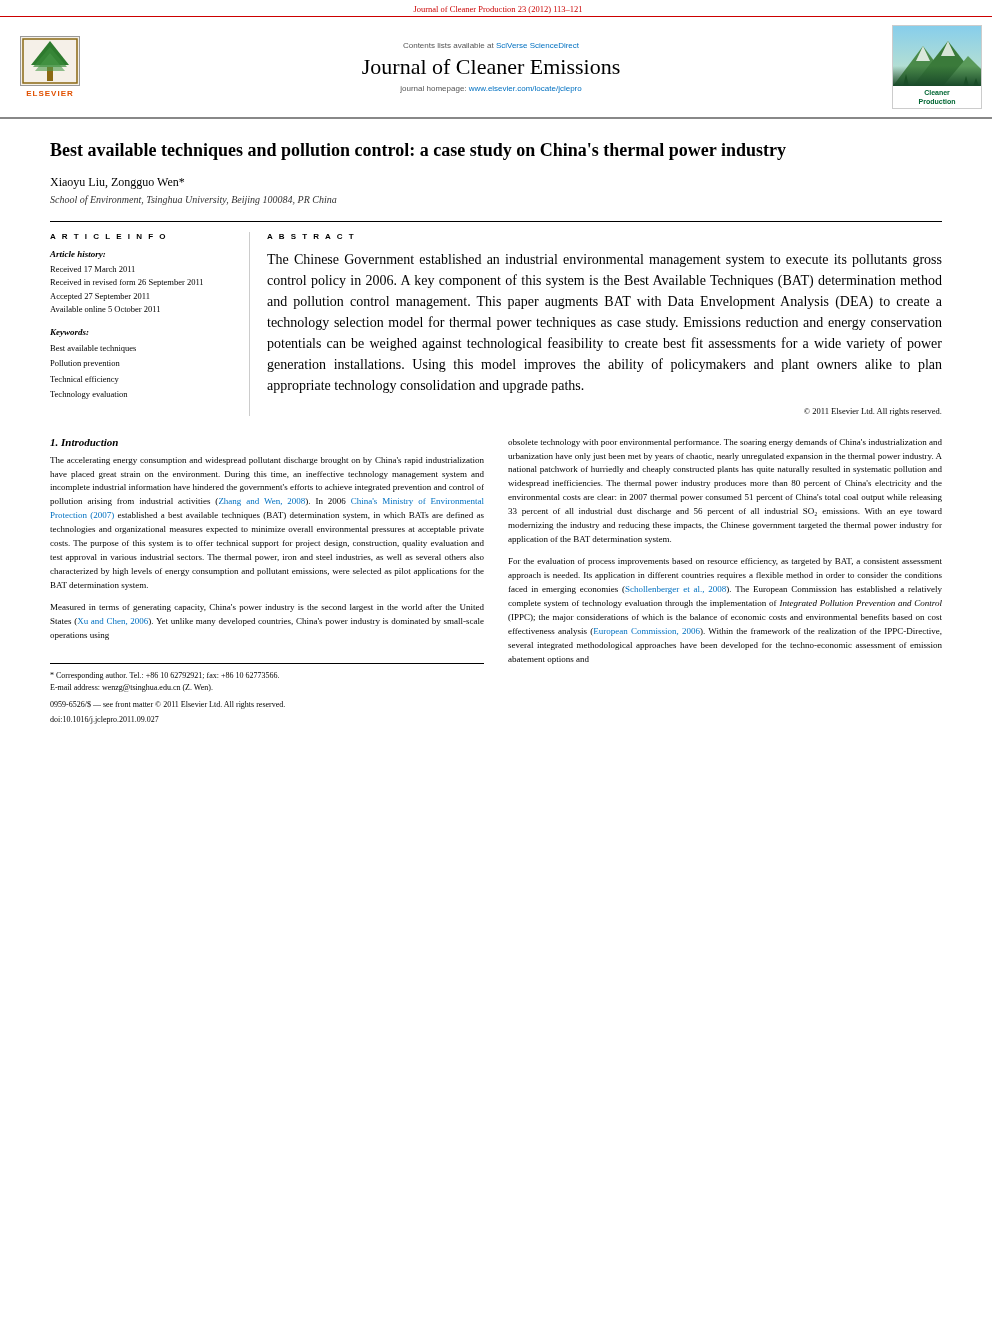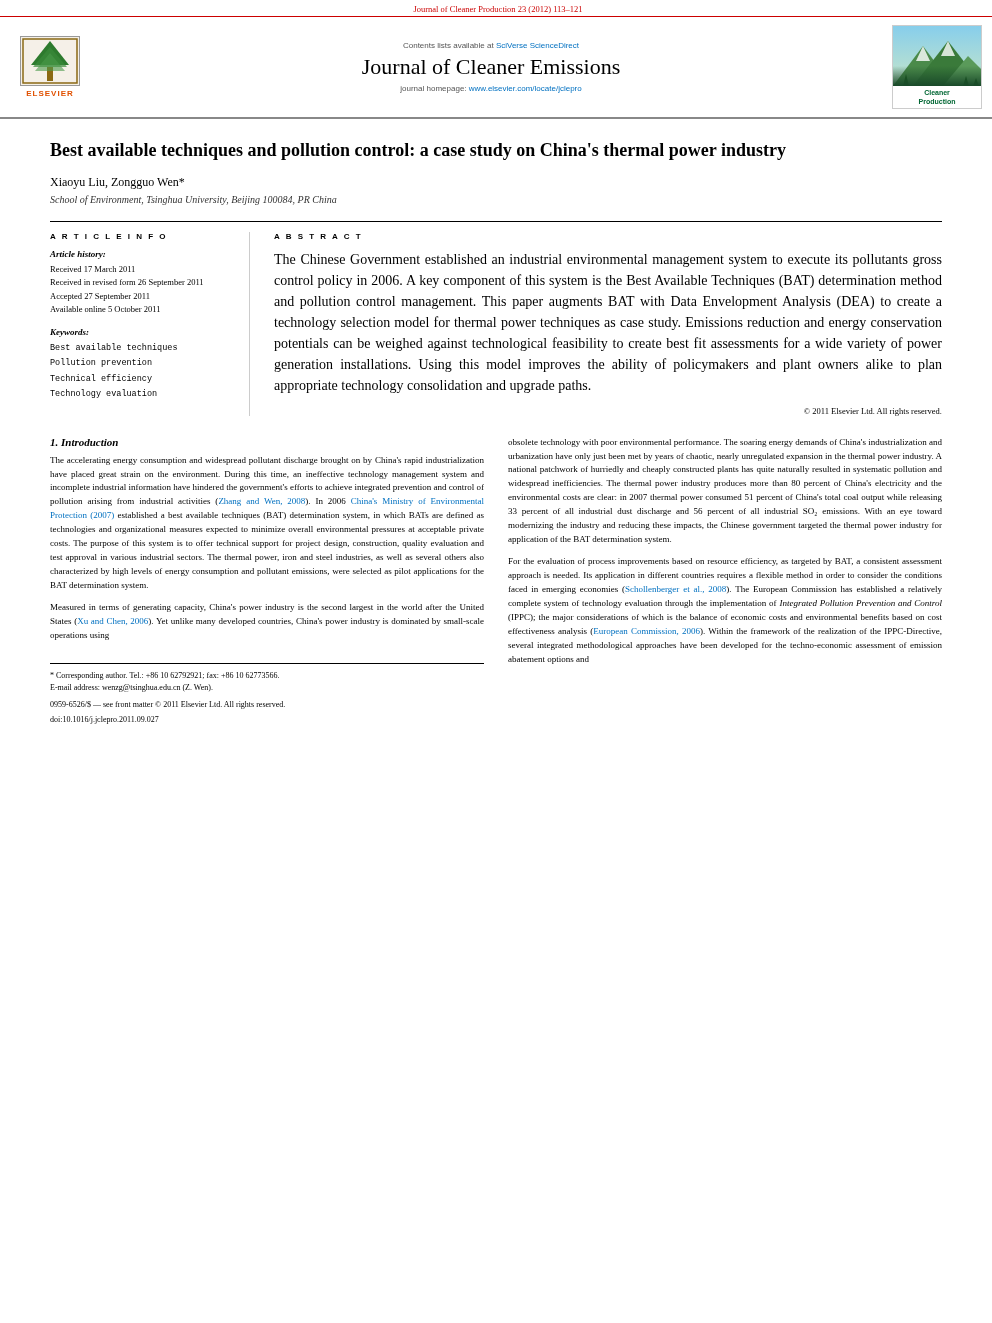--- a/index.html
+++ b/index.html
@@ -148,21 +148,21 @@
       font-family: "Times New Roman", Times, serif;
       font-size: 10px;
       font-style: italic;
       color: #333;
       margin-bottom: 16px;
     }
 
     
     .two-col {
       display: flex;
-      gap: 24px;
+      gap: 17px;
       margin-bottom: 20px;
       border-top: 1px solid #000;
       padding-top: 10px;
     }
 
     
     .article-info {
       width: 200px;
       flex-shrink: 0;
       border-right: 1px solid #ccc;
@@ -186,21 +186,20 @@
     .info-text {
       font-size: 8.5px;
       color: #000;
       line-height: 1.6;
       margin-bottom: 10px;
     }
     .keywords-list {
       font-size: 8.5px;
       color: #000;
       line-height: 1.8;
-      font-family: Liberation Mono, monospace;
     }
 
     
     .abstract-col {
       flex: 1;
     }
     .abstract-text {
       font-size: 14px;
       color: #000;
       line-height: 1.5;

